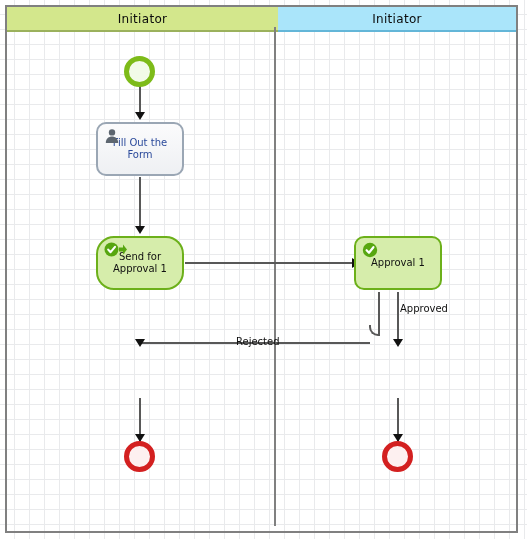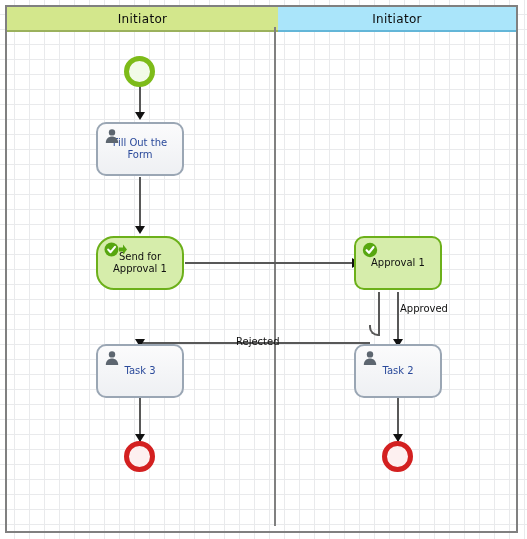--- a/index.html
+++ b/index.html
@@ -227,33 +227,15 @@
   <div class="task green" style="left:354px; top:236px;">
     <span class="task-icon">
       <svg width="16" height="16" viewBox="0 0 16 16">
         <circle cx="8" cy="8" r="7.2" fill="#57a610"></circle>
         <path d="M4.6 8.2 L7 10.8 L11.4 5.2" stroke="#ffffff" stroke-width="2.2" fill="none" stroke-linecap="round" stroke-linejoin="round"></path>
       </svg>
     </span>
     <span class="task-label">Approval 1</span>
   </div>
 
-  <div class="task plain" style="left:96px; top:344px;">
-    <span class="task-icon">
-      <svg width="16" height="16" viewBox="0 0 16 16">
-        <circle cx="8" cy="4.4" r="3.2" fill="#5d6670"></circle>
-        <path d="M1.8 15 C1.8 10.6 5 8.6 8 8.6 C11 8.6 14.2 10.6 14.2 15 Z" fill="#5d6670"></path>
-      </svg>
-    </span>
-    <span class="task-label">Task 3</span>
-  </div>
-
-  <div class="task plain" style="left:354px; top:344px;">
-    <span class="task-icon">
-      <svg width="16" height="16" viewBox="0 0 16 16">
-        <circle cx="8" cy="4.4" r="3.2" fill="#5d6670"></circle>
-        <path d="M1.8 15 C1.8 10.6 5 8.6 8 8.6 C11 8.6 14.2 10.6 14.2 15 Z" fill="#5d6670"></path>
-      </svg>
-    </span>
-    <span class="task-label">Task 2</span>
-  </div>
+
 
 </div>
 
 </body></html>

